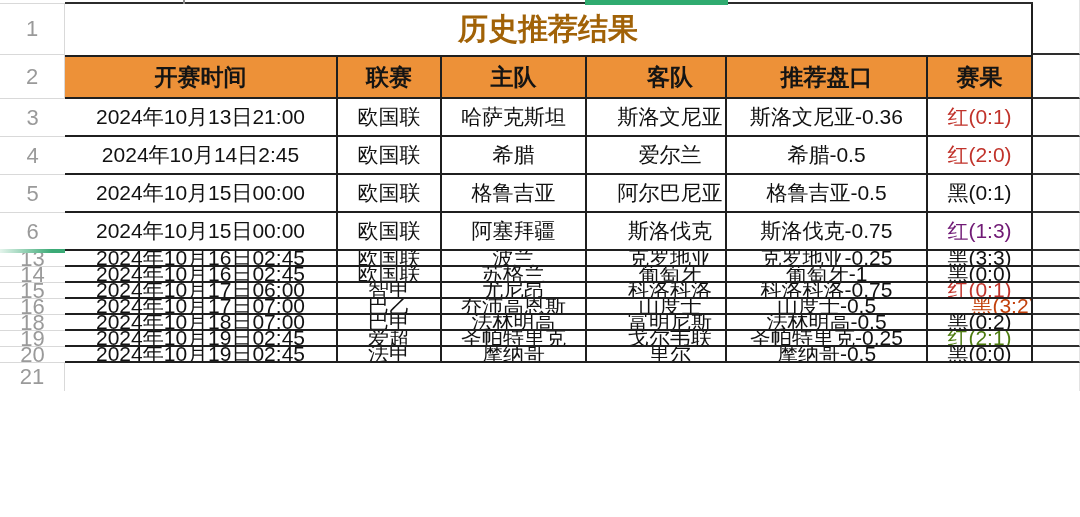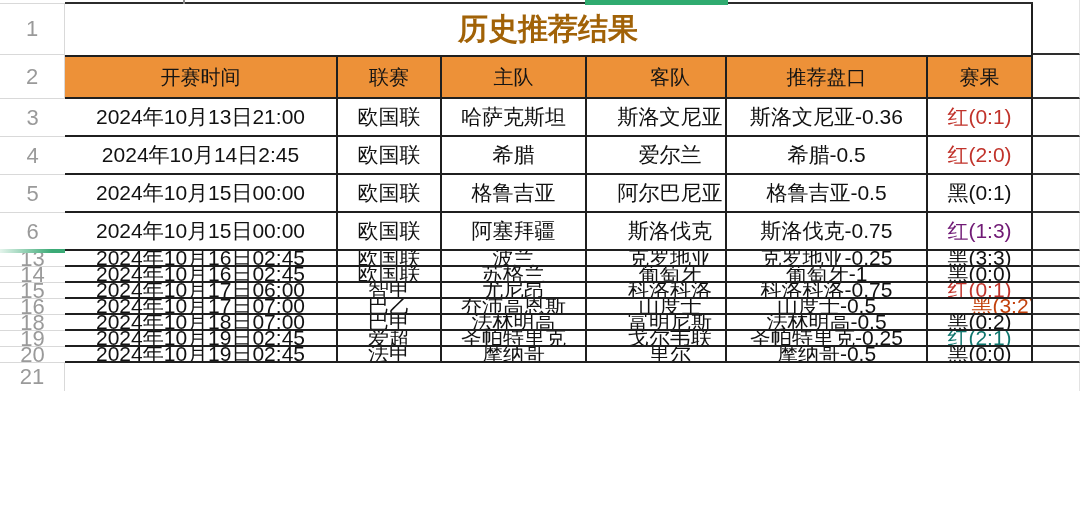--- a/index.html
+++ b/index.html
@@ -38,21 +38,21 @@
     display:flex; align-items:center; justify-content:center;
     font-size:30px; font-weight:bold; color:#a16207;
     border-right:2px solid #1f1f1f;
     background:#fff;
   }
 
   
   .header-row { height:44px; }
   .header-row .cell {
     background:var(--header-bg,#ED9138);
-    font-weight:normal; font-size:20px; color:#141414;
+    font-weight:bold; font-size:23px; color:#141414;
     border-top:2px solid #1f1f1f;
   }
   .header-row .cell:first-of-type { border-left:2px solid #1f1f1f; }
 
   
   .cell {
     display:flex; align-items:center; justify-content:center;
     font-size:21px; color:#111;
     border-right:2px solid #1f1f1f;
     border-bottom:2px solid #1f1f1f;
@@ -229,21 +229,21 @@
     <div class="cell col-result" style="color: rgb(17, 17, 17);">黑(0:2)</div>
     <div class="after"></div>
   </div>
       <div class="row data-row">
     <div class="gutter">19</div>
     <div class="cell col-time">2024年10月19日02:45</div>
     <div class="cell col-league">爱超</div>
     <div class="cell col-home">圣帕特里克</div>
     <div class="cell col-away">戈尔韦联</div>
     <div class="cell col-handicap">圣帕特里克-0.25</div>
-    <div class="cell col-result" style="color: #0f766e;">红(2:1)</div>
+    <div class="cell col-result" style="color: #4d7c0f;">红(2:1)</div>
     <div class="after"></div>
   </div>
       <div class="row data-row">
     <div class="gutter">20</div>
     <div class="cell col-time">2024年10月19日02:45</div>
     <div class="cell col-league">法甲</div>
     <div class="cell col-home">摩纳哥</div>
     <div class="cell col-away">里尔</div>
     <div class="cell col-handicap">摩纳哥-0.5</div>
     <div class="cell col-result" style="color: rgb(17, 17, 17);">黑(0:0)</div>

